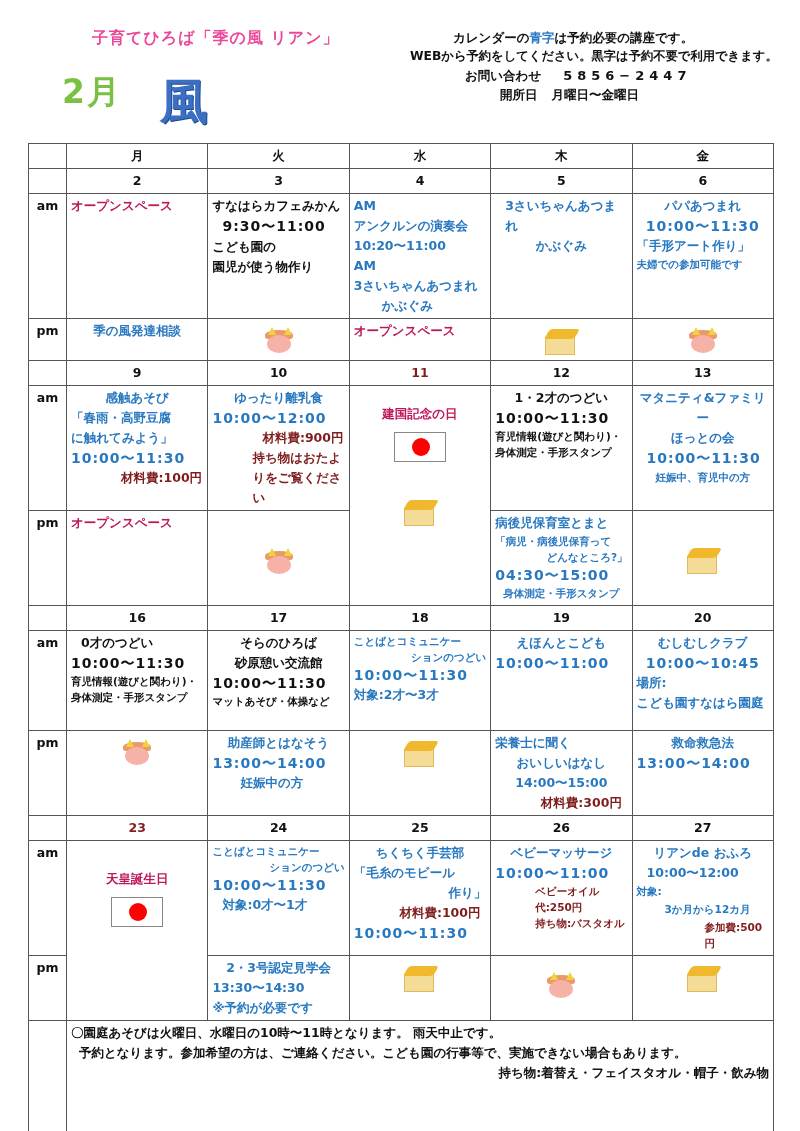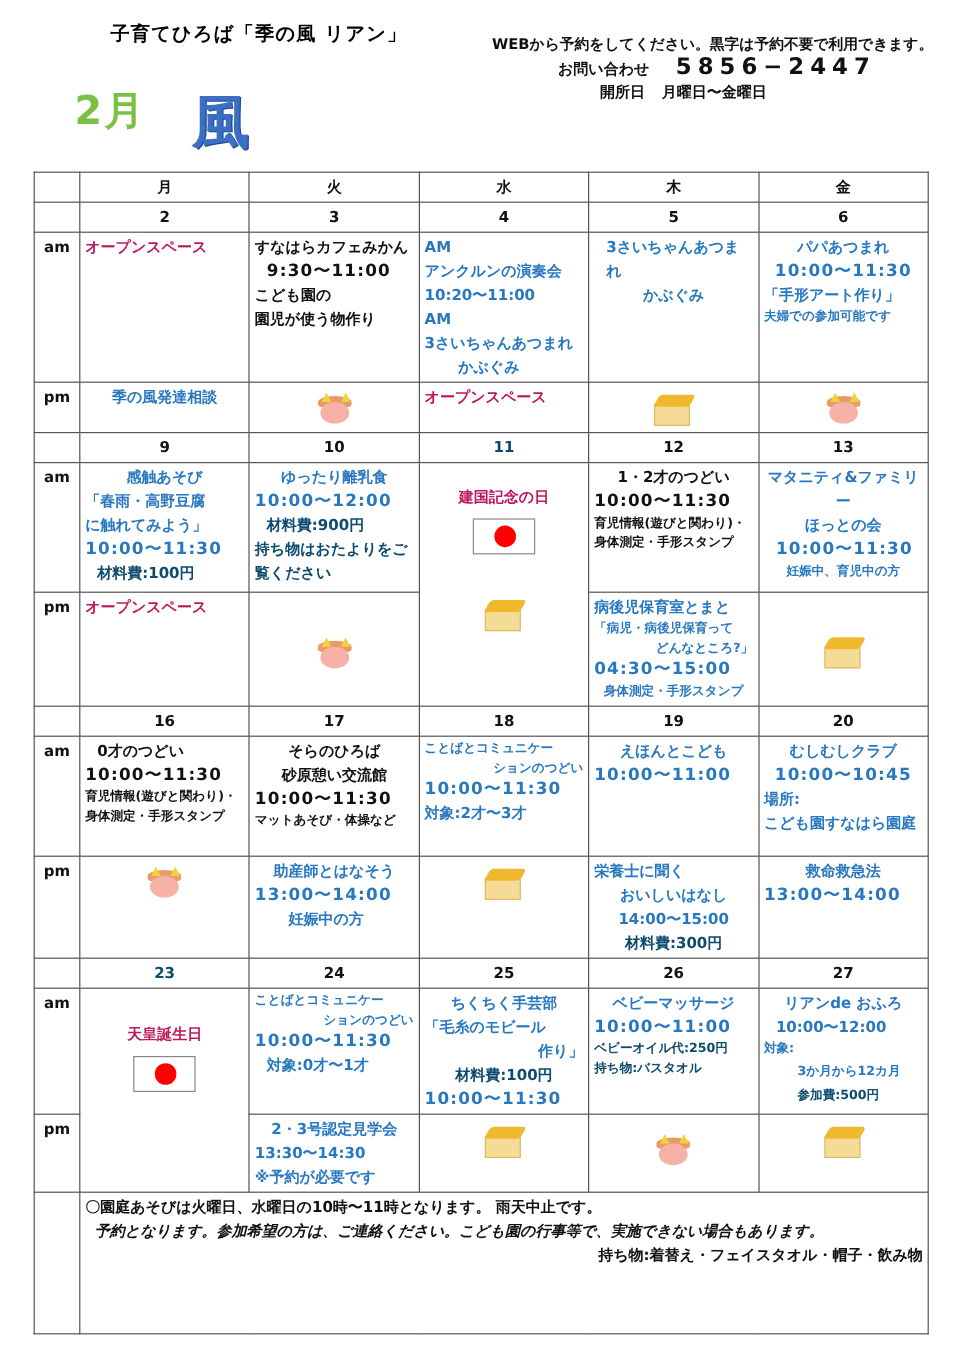--- a/index.html
+++ b/index.html
@@ -1,47 +1,47 @@
 <!DOCTYPE html>
 <html><head>
   <meta charset="utf-8">
   <style>
     * { box-sizing: border-box; margin: 0; padding: 0; }
     html, body { width: 800px; height: 1131px; background: #ffffff; overflow: hidden; }
     body { font-family: "DejaVu Sans", "Liberation Sans", sans-serif; color: #111; position: relative; }
 
     .header { position: absolute; left: 0; top: 0; width: 800px; height: 140px; }
-    .subtitle { position: absolute; left: 92px; top: 18px; font-size: 16px; font-weight: bold; color: #000000; letter-spacing: 1px; }
+    .subtitle { position: absolute; left: 92px; top: 28px; font-size: 16px; font-weight: bold; color: #ec4899; letter-spacing: 1px; }
     .title { position: absolute; left: 62px; top: 70px; height: 50px; display: flex; align-items: flex-start; }
     .title .month { font-size: 33px; font-weight: bold; color: #7ac143; letter-spacing: 2px; }
     .title .kanji { font-size: 48px; font-weight: bold; color: #3a6fc4; margin-left: 38px; font-family: "DejaVu Serif", serif;
                     text-shadow: 1px 1px 0 #1f4a8a; }
     .title .rest { font-size: 33px; font-weight: bold; color: #7ac143; margin-left: 12px; letter-spacing: 2px; }
 
     .info { position: absolute; left: 405px; top: 28px; width: 395px; font-size: 12.5px; font-weight: bold; line-height: 19px; }
     .info div { white-space: nowrap; }
     .info .l1 { padding-left: 48px; }
     .info .l2 { padding-left: 5px; font-size: 12.3px; }
     .info .l3 { padding-left: 60px; }
-    .info .l3 .phone { margin-left: 22px; letter-spacing: 5px; font-size: 19px; text-align: right; }
+    .info .l3 .phone { margin-left: 22px; letter-spacing: 5px; font-size: 13px; text-align: right; }
     .info .l4 { padding-left: 95px; }
     .info .l4 span.days { margin-left: 14px; }
     .info .l5 { padding-left: 70px; }
     .info .l5 span.pm { margin-left: 12px; }
     .blue { color: #2878c0; }
 
     table.cal { position: absolute; left: 28px; top: 143px; width: 745px; border-collapse: collapse; table-layout: fixed; }
     table.cal td { border: 1.5px solid #555; vertical-align: top; font-size: 12.5px; font-weight: bold; line-height: 20px; padding: 2px 4px; }
     col.c0 { width: 38px; }
     col.cd { width: 141.4px; }
     .dow td, .date td { text-align: center; height: 24px; font-size: 14px; vertical-align: middle; }
     .date td { height: 24px; }
     td.lbl { text-align: center; font-size: 14px; padding-top: 2px !important; }
     .center { text-align: center; }
-    .red { color: #0c4a6e; }
+    .red { color: #7f1d1d; margin-left: 40px; }
     .blk { color: #be185d; }
     .small { font-size: 10.5px; line-height: 16px; }
     .big { font-size: 14px; letter-spacing: 1px; }
     .ind1 { padding-left: 10px; display: inline-block; }
     .ind2 { padding-left: 28px; display: inline-block; }
     .right { text-align: right; }
 
     .flag { width: 52px; height: 30px; border: 1px solid #888; margin: 8px auto 0; position: relative; background: #fff; }
     .flag::after { content: ""; position: absolute; width: 18px; height: 18px; border-radius: 50%; background: #ff0000; left: 17px; top: 5px; }
 
@@ -49,33 +49,36 @@
     .oni .face { position: absolute; left: 5px; top: 8px; width: 24px; height: 18px; border-radius: 50%; background: #f6b2a6; }
     .oni .hair { position: absolute; left: 3px; top: 3px; width: 28px; height: 10px; border-radius: 50% 50% 30% 30%; background: #e89a6a; }
     .oni .horn1 { position: absolute; left: 6px; top: 0; width: 0; height: 0; border-left: 4px solid transparent; border-right: 4px solid transparent; border-bottom: 8px solid #f2d23a; }
     .oni .horn2 { position: absolute; left: 22px; top: 0; width: 0; height: 0; border-left: 4px solid transparent; border-right: 4px solid transparent; border-bottom: 8px solid #f2d23a; }
 
     .masu { width: 36px; height: 30px; margin: 6px auto 0; position: relative; }
     .masu .top { position: absolute; left: 4px; top: 2px; width: 30px; height: 10px; background: #f0b82c; transform: skewX(-30deg); border-radius: 3px; }
     .masu .box { position: absolute; left: 2px; top: 10px; width: 30px; height: 18px; background: #f5dc96; border: 1px solid #e0b860; }
 
     .notes td { font-size: 12px; line-height: 23px; padding: 2px 6px; height: 118px; }
-    .notes .n2 { padding-left: 8px; font-style: italic; }
+    .notes .n2 { padding-left: 8px; }
     .notes .n3 { padding-left: 4px; text-align: right; }
   </style>
 </head>
 <body>
 
 <div class="header">
   <div class="subtitle">子育てひろば「季の風 リアン」</div>
   <div class="title">
     <span class="month">2月</span>
     <span class="kanji">風</span>
   </div>
   <div class="info">
+    <div class="l1">
+      <span>カレンダーの</span><span class="blue">青字</span><span>は予約必要の講座です。</span>
+    </div>
     <div class="l2">WEBから予約をしてください。黒字は予約不要で利用できます。</div>
     <div class="l3">
       <span>お問い合わせ</span><span class="phone">5856−2447</span>
     </div>
     <div class="l4">
       <span>開所日</span><span class="days">月曜日〜金曜日</span>
     </div>
   </div>
 </div>
 

